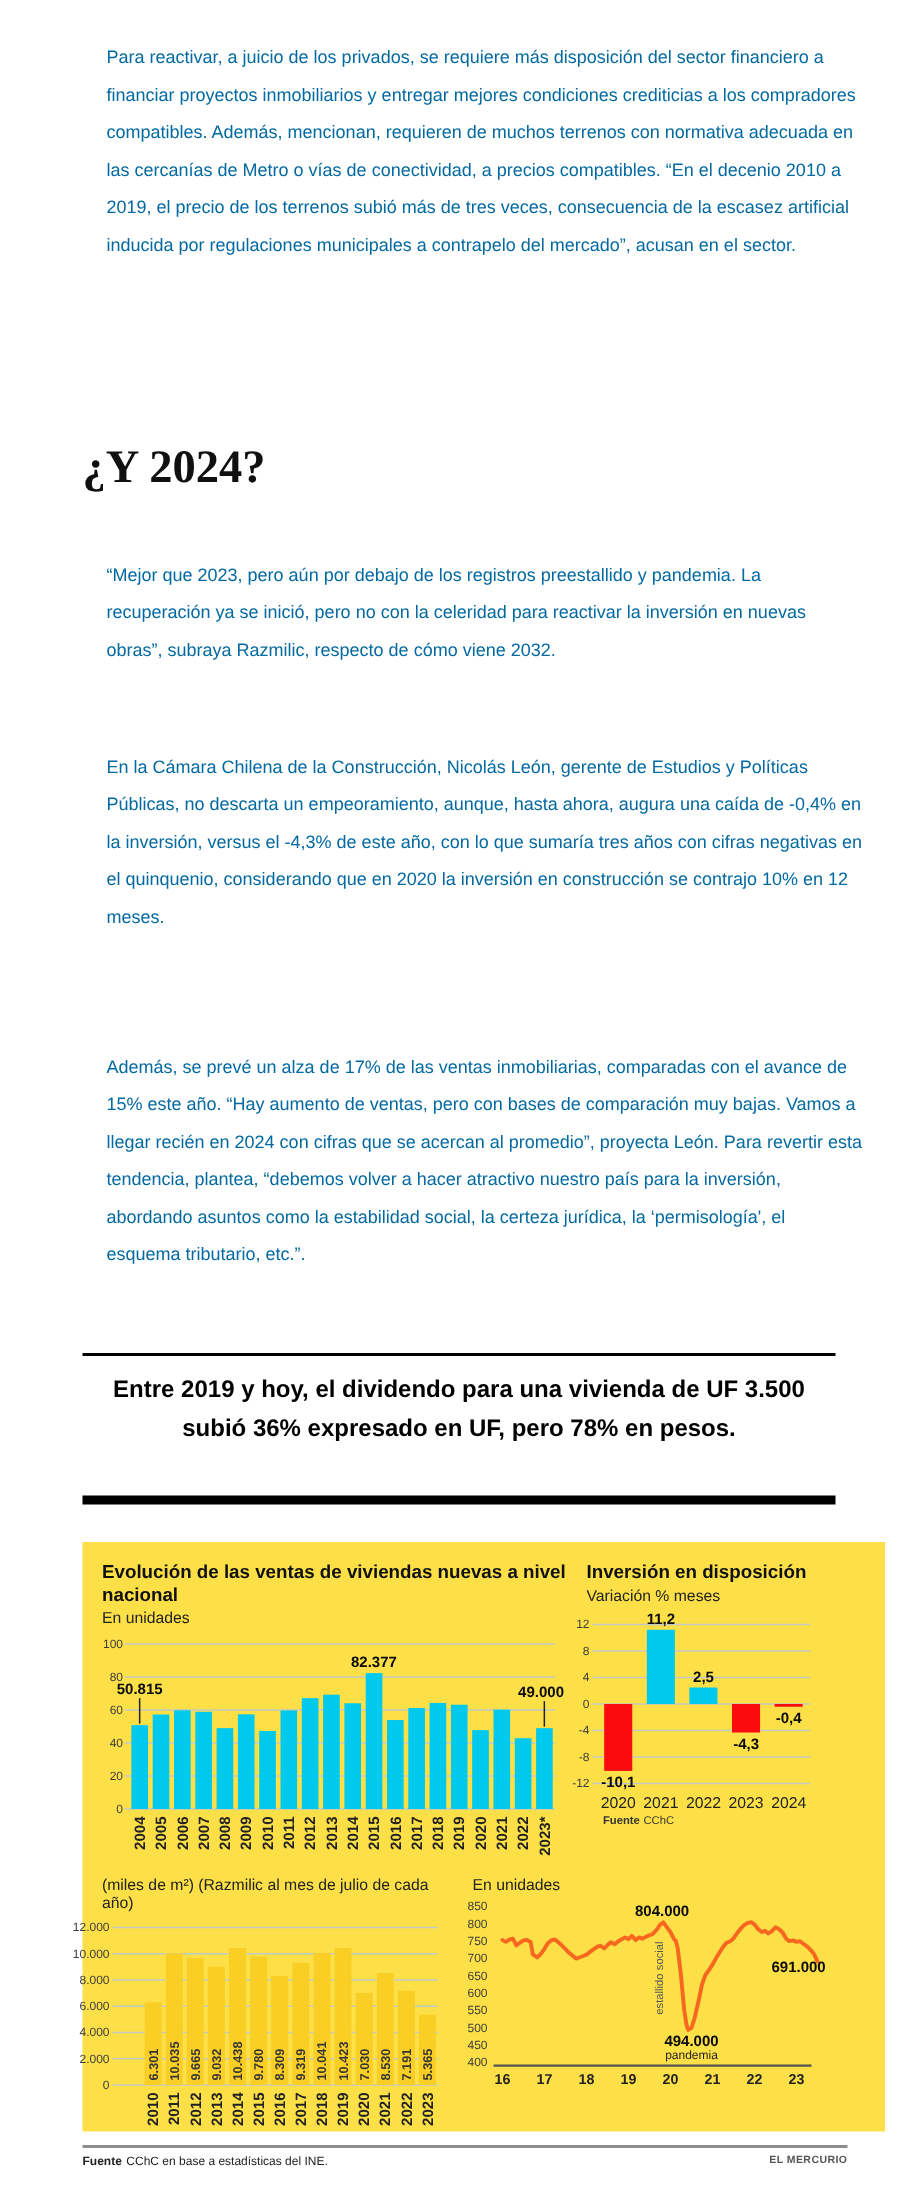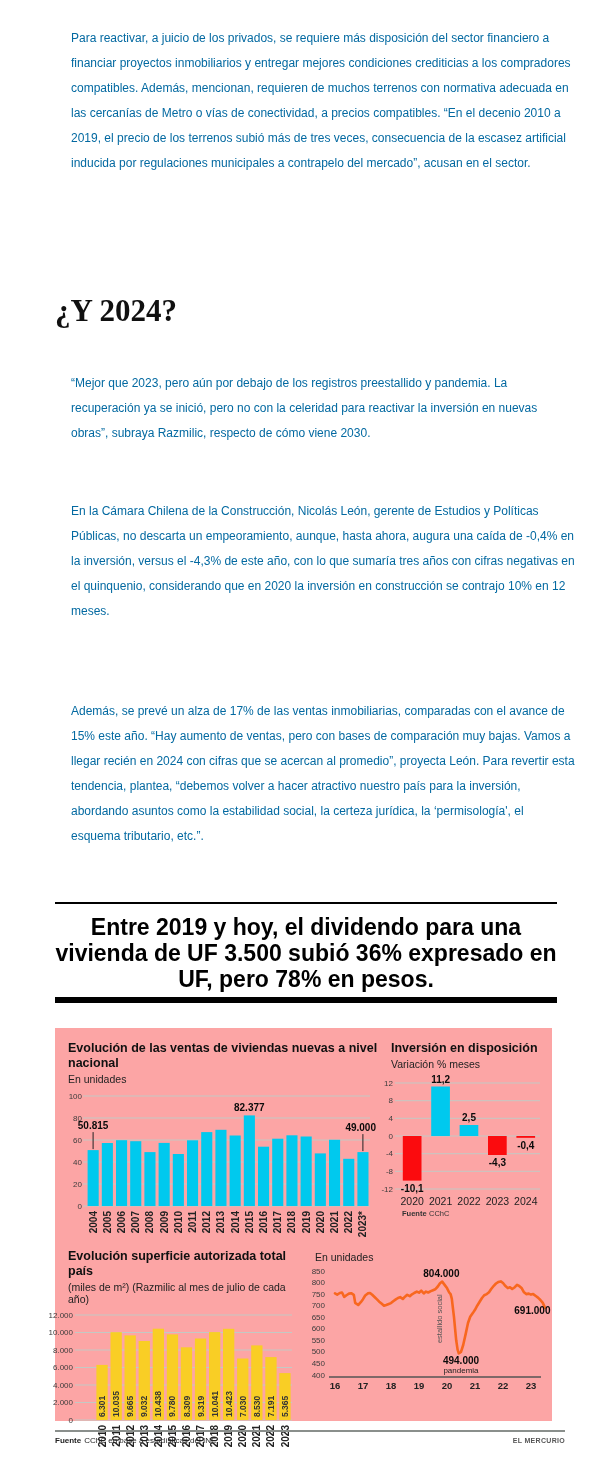--- a/index.html
+++ b/index.html
@@ -1,23 +1,23 @@
 <!DOCTYPE html>
 <html><head>
 <meta charset="utf-8">
 <style>
   html,body{margin:0;padding:0;}
   body{width:610px;height:1457px;background:#ffffff;font-family:"Liberation Sans",sans-serif;position:relative;overflow:hidden;}
   .abs{position:absolute;left:55px;}
   p.body{width:505px;margin:16px;font-size:12px;line-height:25px;color:#0369a1;}
   h2.head{margin:0;font-family:"Liberation Serif",serif;font-weight:700;font-size:31px;color:#101010;}
   .quote{width:502px;border-top:2px solid #000;padding-top:10px;text-align:center;
-         font-size:23px;line-height:26px;font-weight:700;color:#000;}
+         font-size:16px;line-height:26px;font-weight:700;color:#000;}
   .thickbar{width:502px;height:6px;background:#000;}
-  .panel{width:497px;height:393px;background:#fca5a5;overflow:visible;}
+  .panel{width:535px;height:393px;background:#fde047;overflow:visible;}
   .chart{position:absolute;}
   .chart h3{margin:0;font-size:12.5px;line-height:15px;font-weight:700;color:#101010;}
   .chart .sub{margin-top:2px;font-size:10.5px;line-height:12px;color:#222;}
   .chart svg{display:block;margin-top:5px;overflow:visible;}
   .c1{left:13px;top:13px;width:320px;}
   .c2{left:336px;top:13px;width:161px;}
   .c2 svg{margin-left:-8px;}
   .c3{left:3px;top:221px;width:250px;}
   .c3 h3,.c3 .sub{margin-left:10px;}
   .c4{left:258px;top:221px;width:242px;}
@@ -41,21 +41,21 @@
 </style>
 </head>
 <body>
 
 <div>
 
   <p class="body abs" style="top:10px;">Para reactivar, a juicio de los privados, se requiere más disposición del sector financiero a financiar proyectos inmobiliarios y entregar mejores condiciones crediticias a los compradores compatibles. Además, mencionan, requieren de muchos terrenos con normativa adecuada en las cercanías de Metro o vías de conectividad, a precios compatibles. “En el decenio 2010 a 2019, el precio de los terrenos subió más de tres veces, consecuencia de la escasez artificial inducida por regulaciones municipales a contrapelo del mercado”, acusan en el sector.</p>
 
   <h2 class="head abs" style="top:293px;text-align:right;">¿Y 2024?</h2>
 
-  <p class="body abs" style="top:355px;">“Mejor que 2023, pero aún por debajo de los registros preestallido y pandemia. La recuperación ya se inició, pero no con la celeridad para reactivar la inversión en nuevas obras”, subraya Razmilic, respecto de cómo viene 2030.</p>
+  <p class="body abs" style="top:355px;">“Mejor que 2023, pero aún por debajo de los registros preestallido y pandemia. La recuperación ya se inició, pero no con la celeridad para reactivar la inversión en nuevas obras”, subraya Razmilic, respecto de cómo viene 2032.</p>
   <p class="body abs" style="top:483px;">En la Cámara Chilena de la Construcción, Nicolás León, gerente de Estudios y Políticas Públicas, no descarta un empeoramiento, aunque, hasta ahora, augura una caída de -0,4% en la inversión, versus el -4,3% de este año, con lo que sumaría tres años con cifras negativas en el quinquenio, considerando que en 2020 la inversión en construcción se contrajo 10% en 12 meses.</p>
   <p class="body abs" style="top:683px;">Además, se prevé un alza de 17% de las ventas inmobiliarias, comparadas con el avance de 15% este año. “Hay aumento de ventas, pero con bases de comparación muy bajas. Vamos a llegar recién en 2024 con cifras que se acercan al promedio”, proyecta León. Para revertir esta tendencia, plantea, “debemos volver a hacer atractivo nuestro país para la inversión, abordando asuntos como la estabilidad social, la certeza jurídica, la ‘permisología', el esquema tributario, etc.”.</p>
 
   <div class="quote abs" style="top:902px;">Entre 2019 y hoy, el dividendo para una vivienda de UF 3.500 subió 36% expresado en UF, pero 78% en pesos.</div>
   <div class="thickbar abs" style="top:997px;"></div>
 
   <div class="panel abs" style="top:1028px;">
 
     <div class="chart c1">
       <h3>Evolución de las ventas de viviendas nuevas a nivel nacional</h3>
@@ -153,21 +153,20 @@
           <text x="114.4" y="91.0" text-anchor="middle" class="vl">-4,3</text>
           <rect x="133.4" y="61.0" width="18.7" height="1.8" fill="#fb0b0e"></rect>
           <text x="142.8" y="130" text-anchor="middle" class="xh">2024</text>
           <text x="142.8" y="73.8" text-anchor="middle" class="vl">-0,4</text>
           <text x="19" y="141" class="srcline" font-weight="700">Fuente</text>
           <text x="46" y="141" class="srcline">CChC</text>
         </svg>
     </div>
 
     <div class="chart c3">
-      <h3>Evolución superficie autorizada total país</h3>
       <div class="sub">(miles de m²) (Razmilic al mes de julio de cada año)</div>
       <svg id="svg2" width="250" height="140">
           <line x1="17" y1="5.0" x2="234" y2="5.0" stroke="#c3c9c4" stroke-width="1"></line>
           <text x="15" y="7.5" text-anchor="end" class="tk">12.000</text>
           <line x1="17" y1="22.5" x2="234" y2="22.5" stroke="#c3c9c4" stroke-width="1"></line>
           <text x="15" y="25.0" text-anchor="end" class="tk">10.000</text>
           <line x1="17" y1="40.0" x2="234" y2="40.0" stroke="#c3c9c4" stroke-width="1"></line>
           <text x="15" y="42.5" text-anchor="end" class="tk">8.000</text>
           <line x1="17" y1="57.5" x2="234" y2="57.5" stroke="#c3c9c4" stroke-width="1"></line>
           <text x="15" y="60.0" text-anchor="end" class="tk">6.000</text>

